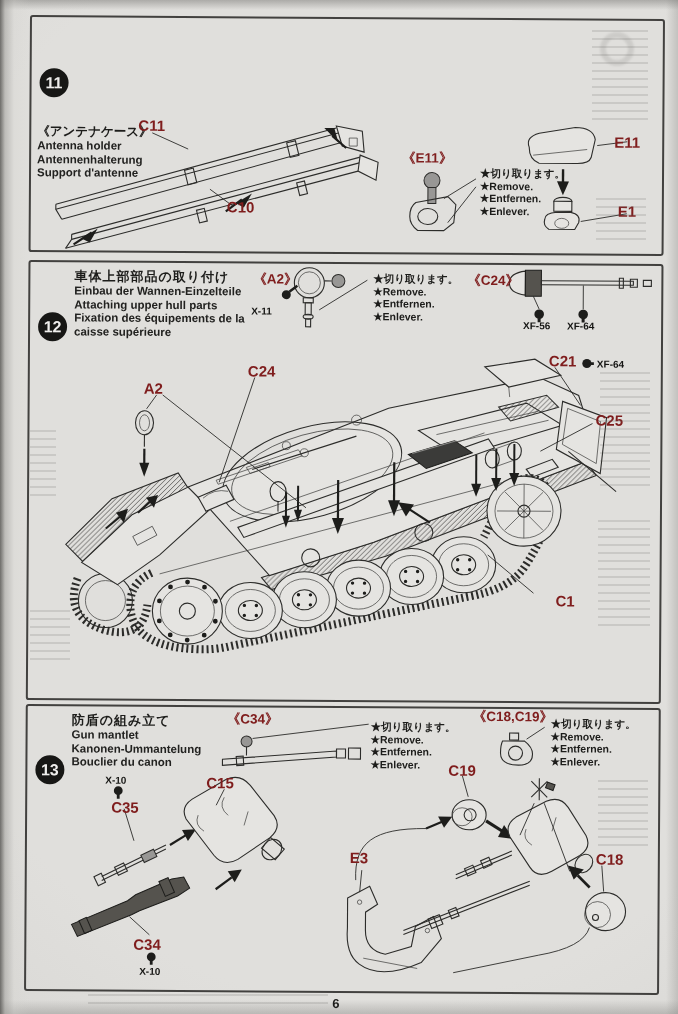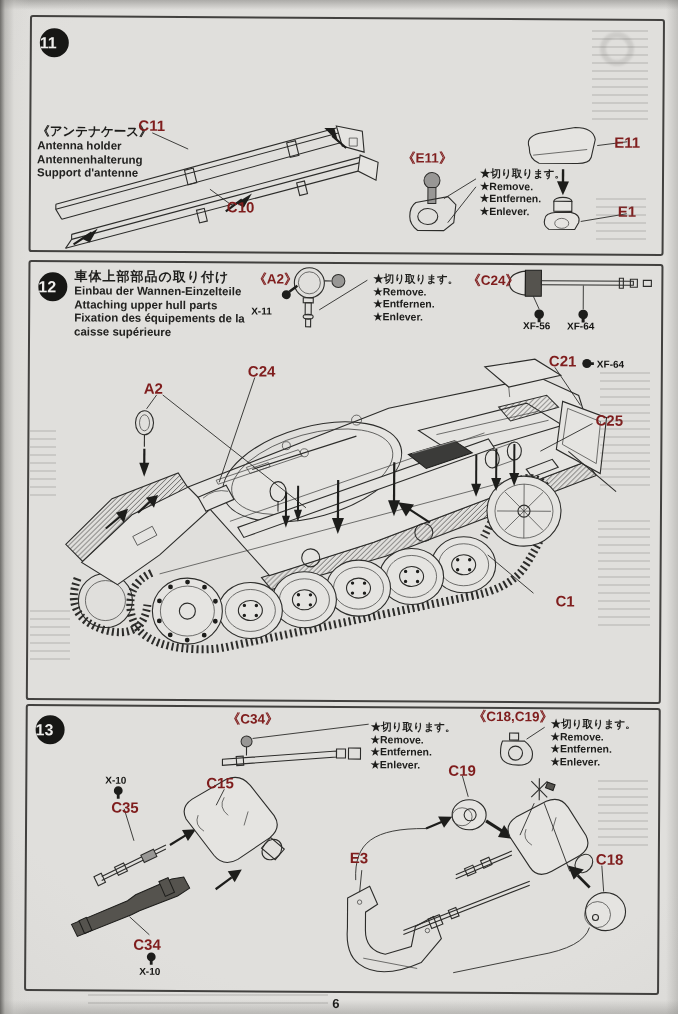--- a/index.html
+++ b/index.html
@@ -18,21 +18,21 @@
       linear-gradient(0deg, rgba(130,129,126,.4) 0px, rgba(0,0,0,0) 14px),
       radial-gradient(120% 90% at 55% 45%, #e0dfdc 60%, #d3d2cf 100%);
     background-color:#dedddb;
   }
   .sheet{position:absolute;inset:0;transform:rotate(.35deg);transform-origin:50% 50%;}
   .panel{position:absolute;border:2px solid #42413f;border-radius:3px;z-index:2;}
   .abs{position:absolute;}
   .badge{
     position:absolute;width:29px;height:29px;border-radius:50%;
     background:#17171 5;background:#171715;color:#efeeec;
-    font:bold 16px/29px "Liberation Sans",sans-serif;text-align:left;z-index:3;
+    font:bold 16px/29px "Liberation Sans",sans-serif;text-align:center;z-index:3;margin-top:40px;
   }
   .tja{font:bold 13px/16px "Liberation Sans",sans-serif;color:#1d1d1b;letter-spacing:1px;white-space:nowrap;}
   .tl{font:bold 11.5px/13.5px "Liberation Sans",sans-serif;color:#222220;}
   .hja{font:bold 12.5px/15px "Liberation Sans",sans-serif;color:#1d1d1b;white-space:nowrap;}
   .callout{font:bold 13.5px/15px "Liberation Sans",sans-serif;color:#7f1d1d;white-space:nowrap;z-index:4;}
   .plabel{font:bold 15px/16px "Liberation Sans",sans-serif;color:#7f1d1d;white-space:nowrap;z-index:4;}
   .slabel{font:bold 10px/11px "Liberation Sans",sans-serif;color:#161614;white-space:nowrap;z-index:4;}
   .rm div{font:bold 10.5px/12.5px "Liberation Sans",sans-serif;color:#1d1d1b;white-space:nowrap;}
   .rm{z-index:4;}
   .pagenum{position:absolute;left:0;right:0;top:996px;text-align:center;
@@ -369,20 +369,26 @@
   <svg style="left:580px;top:355px;" width="14" height="14" viewBox="0 0 14 14">
       <circle cx="6" cy="7" r="4.6" class="blk"></circle>
       <rect x="9" y="5.8" width="4" height="2.6" class="blk"></rect>
     </svg>
   <div class="slabel abs" style="left:596px;top:357px;">XF-64</div>
   <div class="plabel abs" style="left:595px;top:411px;">C25</div>
   <div class="plabel abs" style="left:556px;top:592px;">C1</div>
 
   <div class="panel" style="left:27px;top:706px;width:631px;height:283px;"></div>
   <div class="badge" style="left:37px;top:717px;">13</div>
+  <div class="abs" style="left:73px;top:714px;z-index:4;">
+    <div class="tja">防盾の組み立て</div>
+    <div class="tl">Gun mantlet</div>
+    <div class="tl">Kanonen-Ummantelung</div>
+    <div class="tl">Bouclier du canon</div>
+  </div>
 
   <div class="callout abs" style="left:228px;top:712px;">《C34》</div>
 
   <svg style="left:220px;top:730px;" width="152" height="46" viewBox="0 0 152 46">
     <circle cx="28" cy="12" r="5.5" class="knob"></circle>
     <line x1="28" y1="17" x2="28" y2="26" class="ln"></line>
     <polygon points="4,30 118,21 118,27 4,36" class="ln" fill="#e5e4e1"></polygon>
     <rect x="18" y="27" width="7" height="9" class="ln" transform="rotate(-4 21 31)"></rect>
     <rect x="118" y="19" width="9" height="9" class="ln"></rect>
     <rect x="130" y="18" width="12" height="11" class="ln"></rect>

